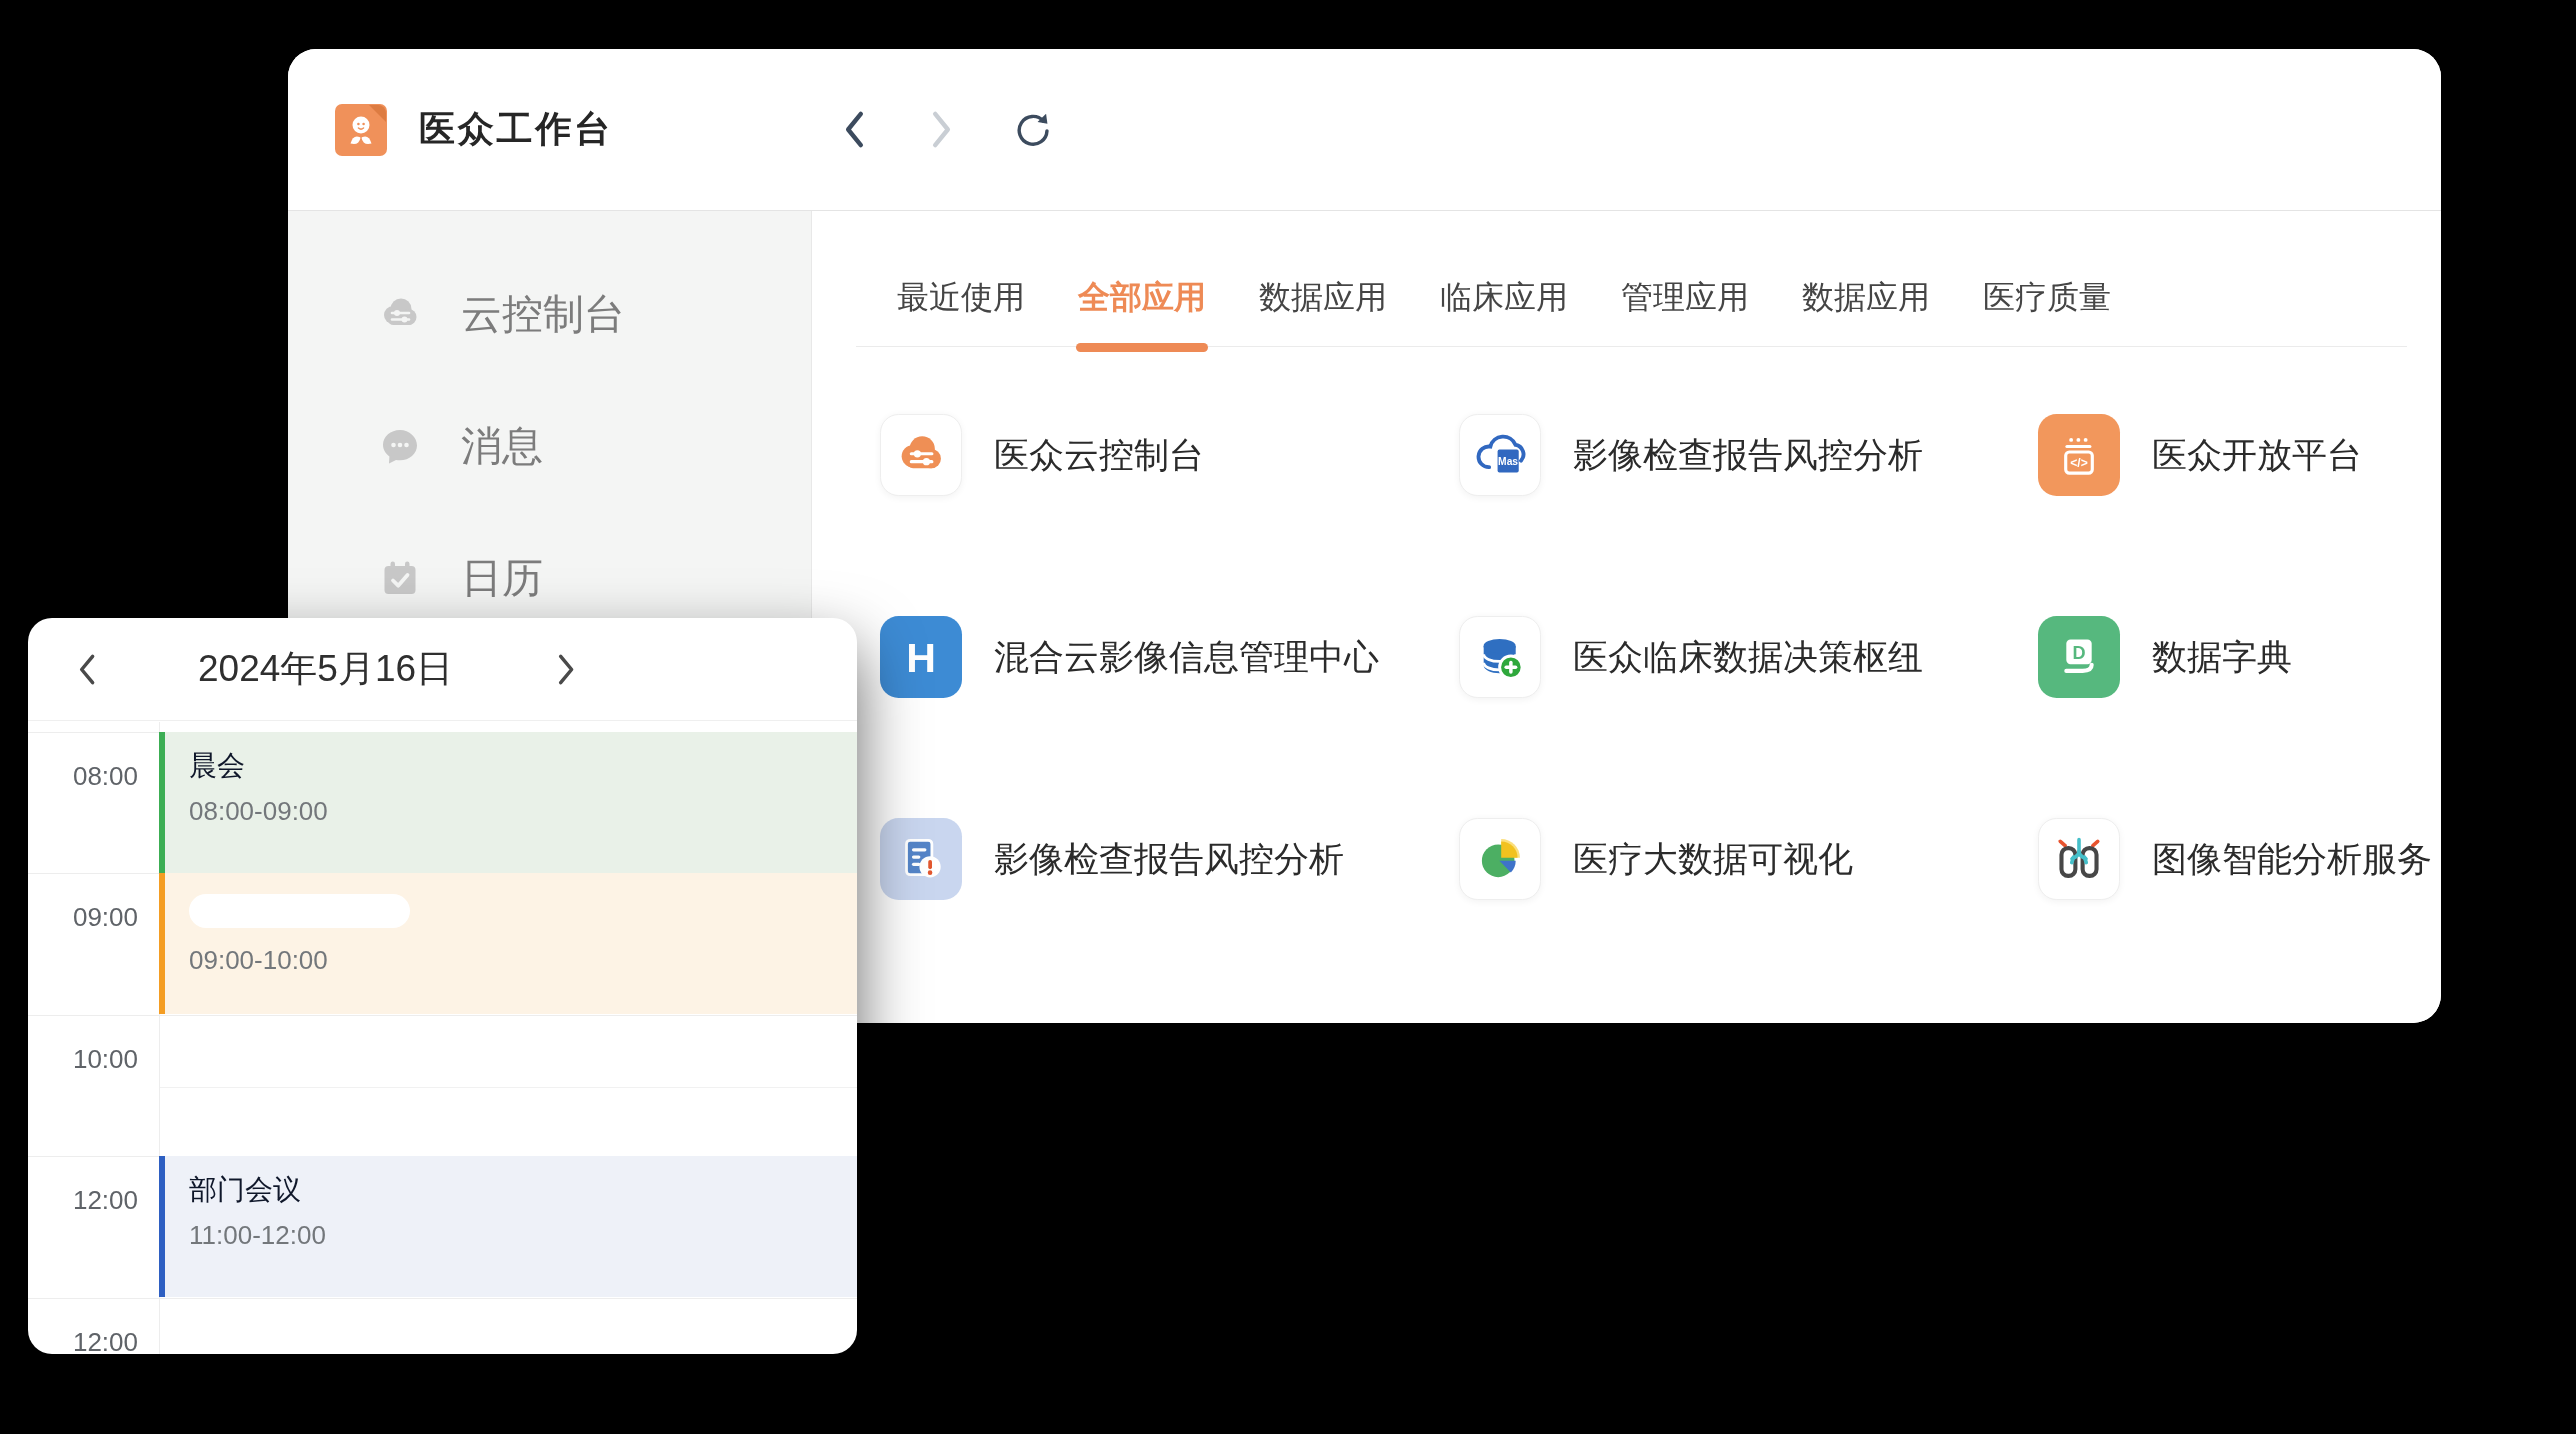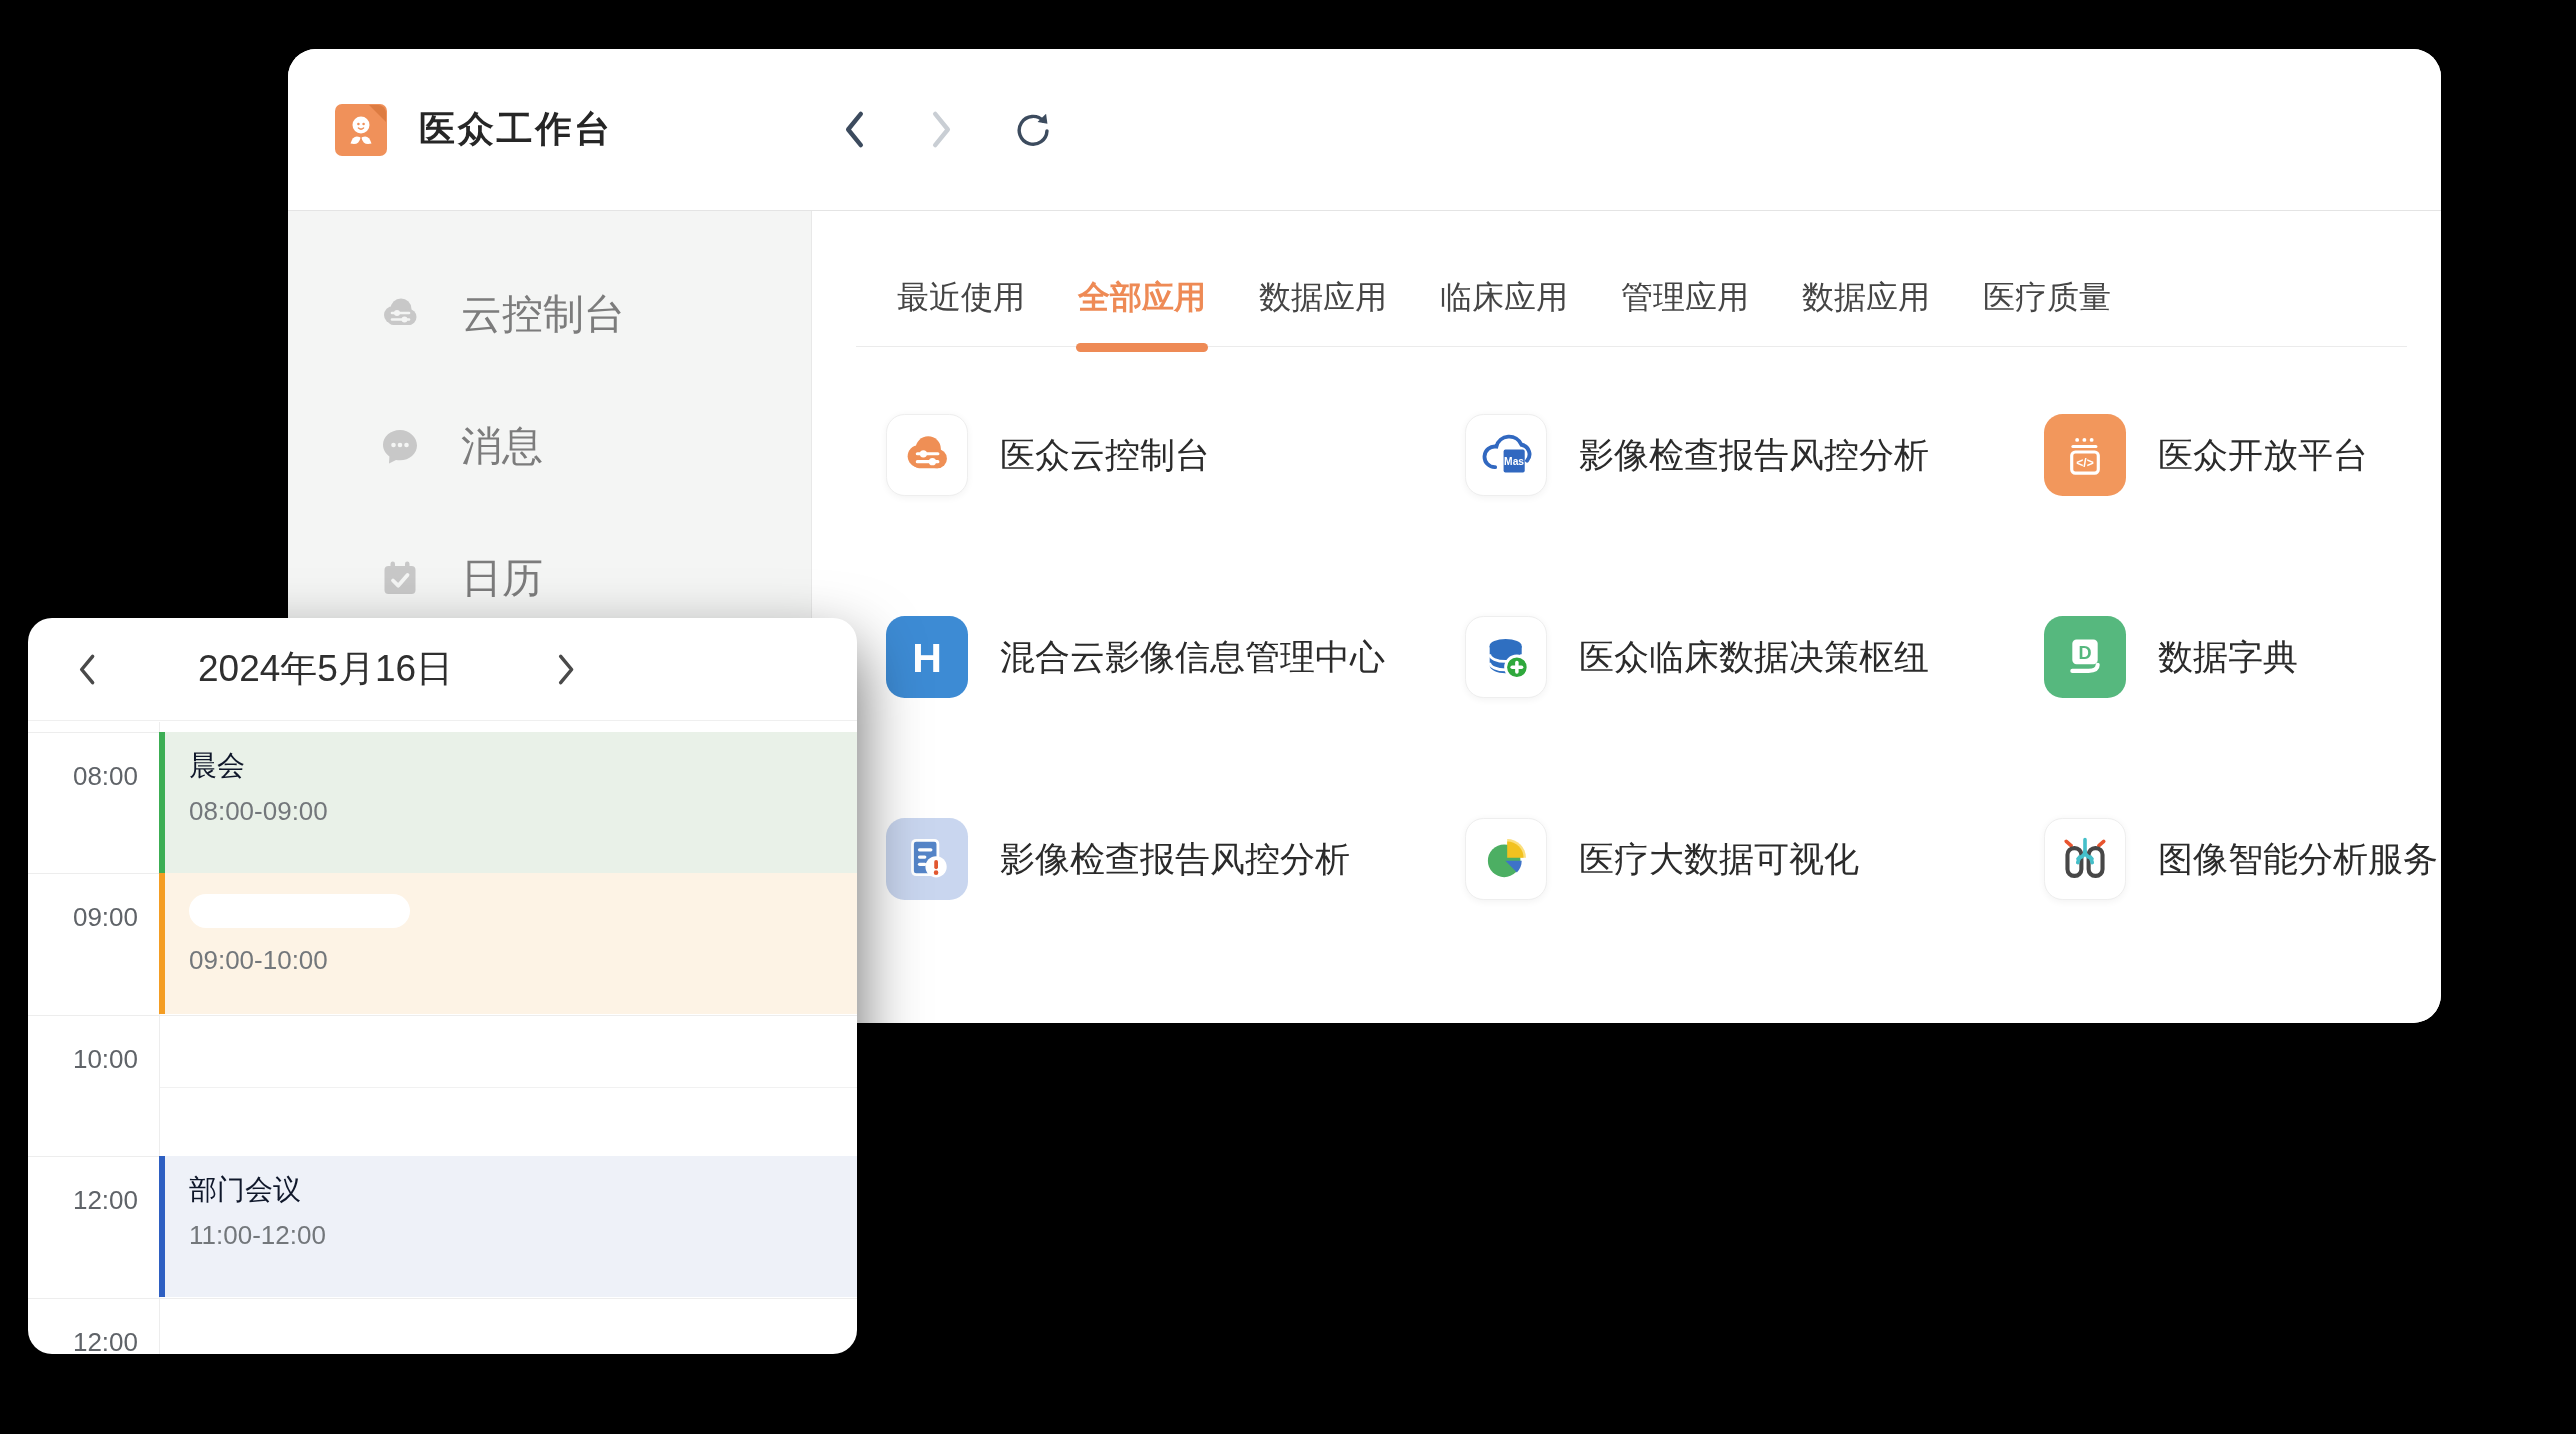--- a/index.html
+++ b/index.html
@@ -25,21 +25,21 @@
   .side-label{margin-left:37px;font-size:41px;color:#7C7C7C;}
 
   .content{flex:1;position:relative;background:#fff;}
   .tabbar{position:absolute;left:44px;right:34px;top:65px;display:flex;gap:53px;
           border-bottom:1.9px solid #EBEBEB;padding-left:41px;}
   .tab{font-size:32px;color:#454545;padding-bottom:26px;position:relative;cursor:pointer;white-space:nowrap;}
   .tab.active{color:#EE8A55;font-weight:700;}
   .tab.active::after{content:"";position:absolute;left:-1.9px;right:-1.9px;bottom:-5.6px;height:8.4px;
                      border-radius:4.7px;background:#EE8A55;}
 
-  .app-grid{position:absolute;left:74px;top:203px;display:grid;
+  .app-grid{position:absolute;left:68px;top:203px;display:grid;
             grid-template-columns:579px 579px auto;grid-auto-rows:202px;}
   .app{display:flex;align-items:center;height:82px;cursor:pointer;}
   .tile{width:82px;height:82px;border-radius:18.6px;display:flex;align-items:center;justify-content:center;
         box-sizing:border-box;flex:none;}
   .tile.white{background:#fff;border:1.9px solid #EEEEEE;box-shadow:0 1.9px 7.4px rgba(0,0,0,.05);}
   .tile svg{width:58px;height:58px;display:block;}
   .app-label{margin-left:32px;font-size:35px;color:#2B2B2B;font-weight:500;white-space:nowrap;}
 
   
   .calendar{position:absolute;left:28px;top:618px;width:829px;height:736px;background:#fff;

